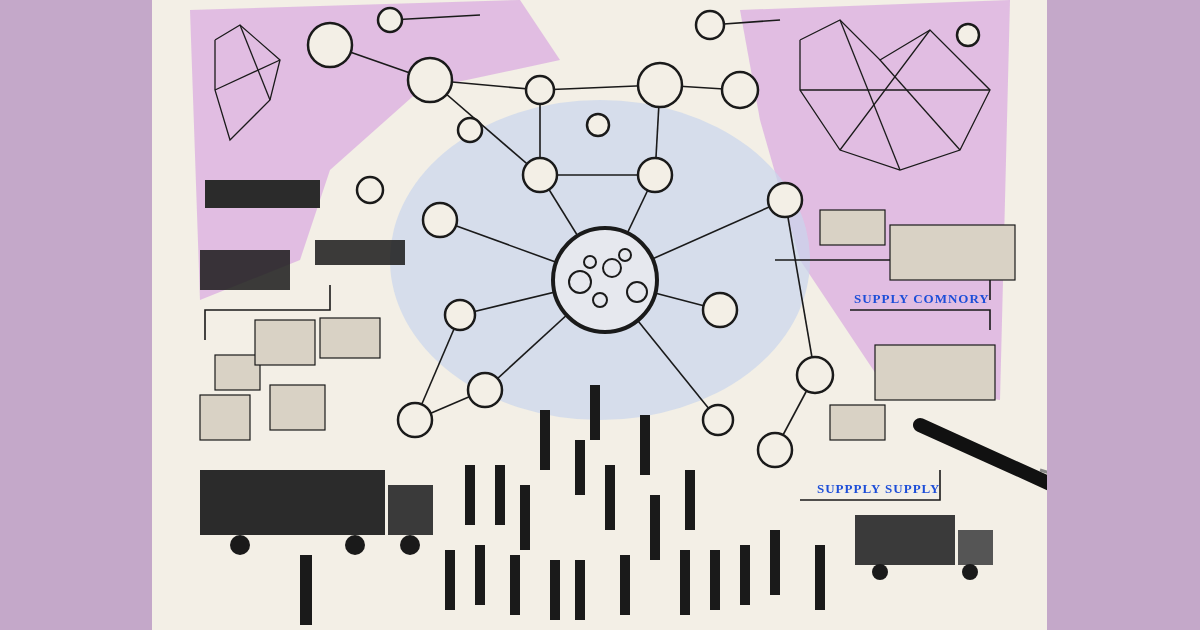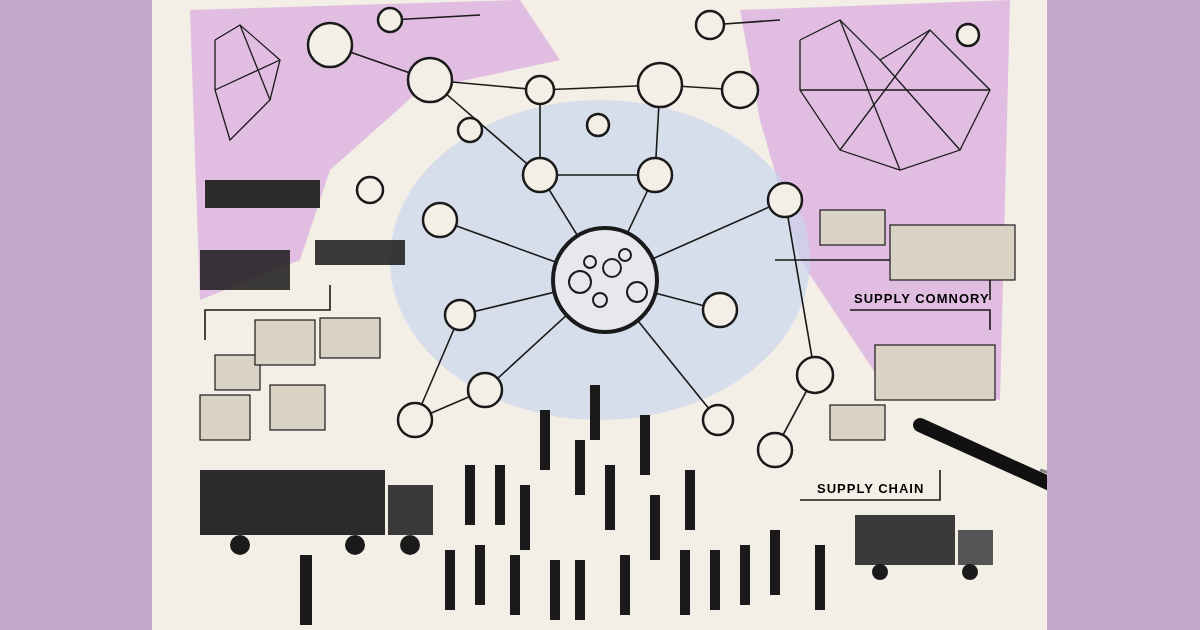--- a/index.html
+++ b/index.html
@@ -1,19 +1,19 @@
 <!DOCTYPE html>
 <html><head>
 <meta charset="utf-8">
 <style>
   html,body{margin:0;padding:0;}
   body{width:1200px;height:630px;overflow:hidden;background:#c4a8c9;font-family:"Liberation Sans",sans-serif;}
   .paper{position:absolute;left:152px;top:0;width:895px;height:630px;background:#f3efe6;overflow:hidden;}
   svg{position:absolute;left:0;top:0;}
-  .label{position:absolute;font-family:Liberation Sans, sans-serif;font-weight:bold;font-size:13px;letter-spacing:1px;color:#000000;}
+  .label{position:absolute;font-family:Liberation Serif, serif;font-weight:bold;font-size:13px;letter-spacing:1px;color:#1d4ed8;}
 </style>
 </head>
 <body>
 
 <div class="paper">
   <svg width="895" height="630" viewBox="152 0 895 630">
 
     <path d="M190 10 L520 0 L560 60 L420 90 L330 170 L300 260 L200 300 Z" fill="#d9a8df" opacity="0.7"></path>
     <path d="M740 10 L1010 0 L1000 400 L880 380 L800 260 L760 120 Z" fill="#d9a8df" opacity="0.7"></path>
     <ellipse cx="600" cy="260" rx="210" ry="160" fill="#c9d6ec" opacity="0.7"></ellipse>
@@ -155,14 +155,14 @@
         <rect x="815" y="545" width="10" height="65"></rect>
     </g>
 
     <g>
       <line x1="920" y1="425" x2="1130" y2="520" stroke="#111" stroke-width="14" stroke-linecap="round"></line>
       <line x1="1040" y1="470" x2="1120" y2="495" stroke="#888" stroke-width="3"></line>
     </g>
   </svg>
 
   <div class="label" style="left:702px;top:291px;">SUPPLY COMNORY</div>
-  <div class="label" style="left:665px;top:481px;">SUPPLY CHAIN</div>
+  <div class="label" style="left:665px;top:481px;">SUPPPLY SUPPLY</div>
 </div>
 
 </body></html>

